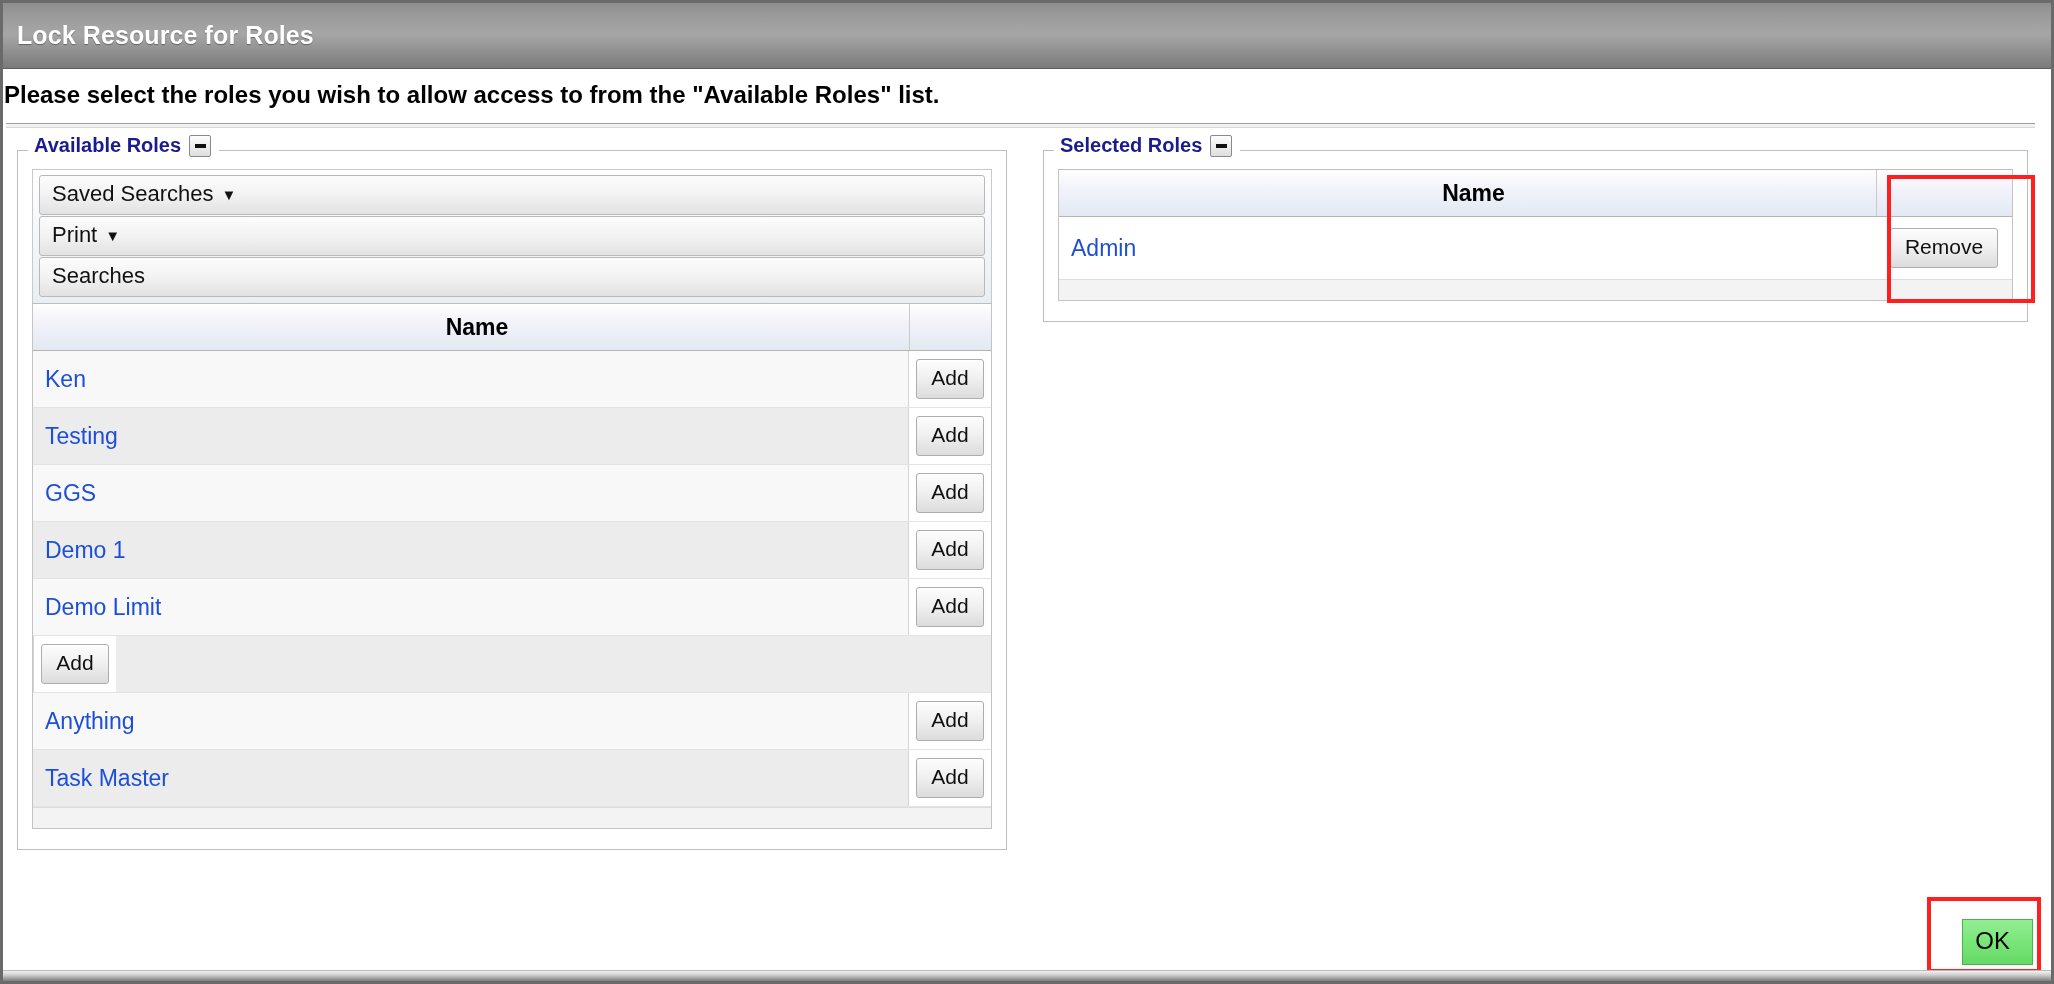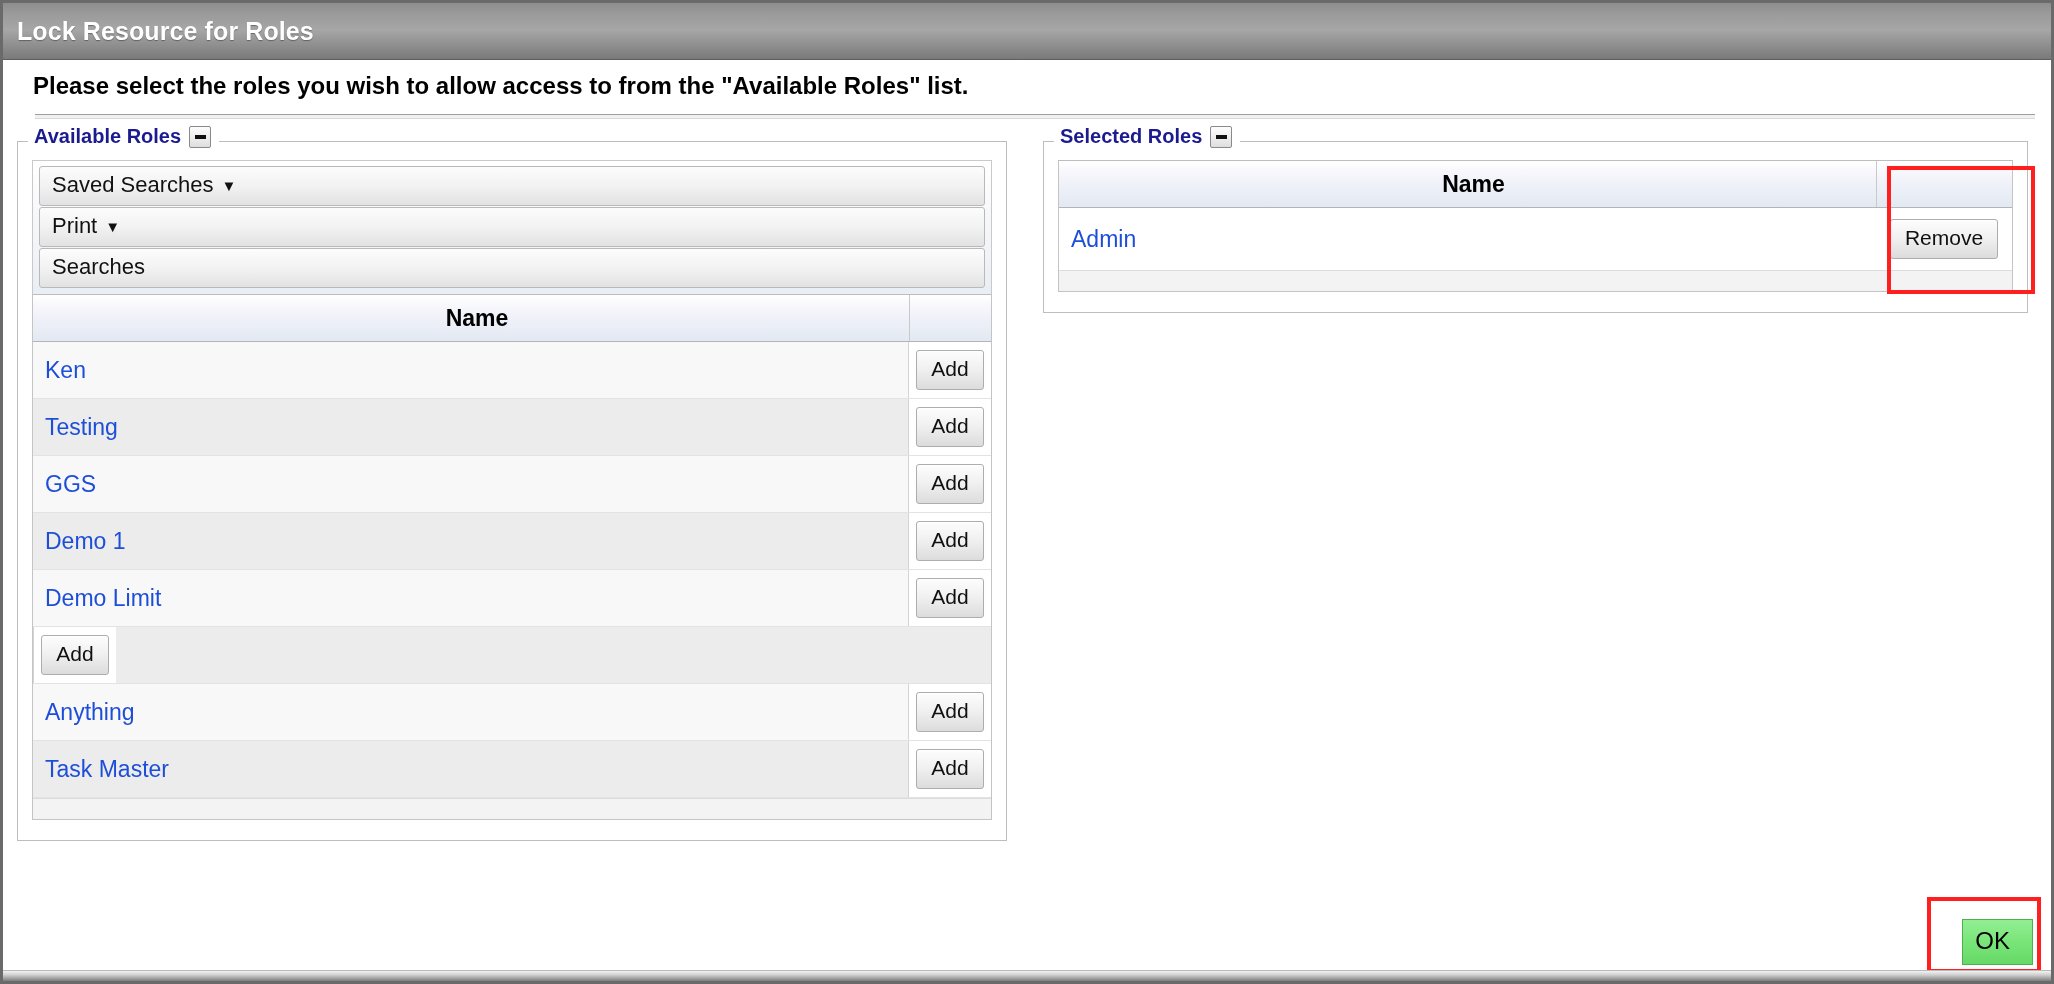--- a/index.html
+++ b/index.html
@@ -13,39 +13,39 @@
     width: 2054px;
     height: 984px;
     box-sizing: border-box;
     background: #ffffff;
     border: 3px solid #6a6a6a;
     overflow: hidden;
   }
 
   
   .titlebar {
-    height: 57px;
+    height: 66px;
     box-sizing: border-box;
     background: linear-gradient(to bottom, #8e8e8e 0%, #9a9a9a 18%, #a6a6a6 48%, #8b8b8b 80%, #7a7a7a 100%);
     border-bottom: 1px solid #5e5e5e;
     display: flex;
     align-items: center;
     padding-left: 14px;
   }
   .titlebar-text {
     color: #ffffff;
     font-size: 25px;
     font-weight: bold;
     letter-spacing: 0.1px;
     text-shadow: 0 1px 1px rgba(0,0,0,0.35);
   }
 
   
   .instruction-wrap {
-    padding: 12px 14px 0 30px;
+    padding: 12px 14px 0 1px;
   }
   .instruction {
     font-size: 24px;
     font-weight: bold;
     color: #000000;
     padding-bottom: 14px;
   }
   .instruction-rule {
     height: 3px;
     border-top: 1px solid #9f9f9f;

